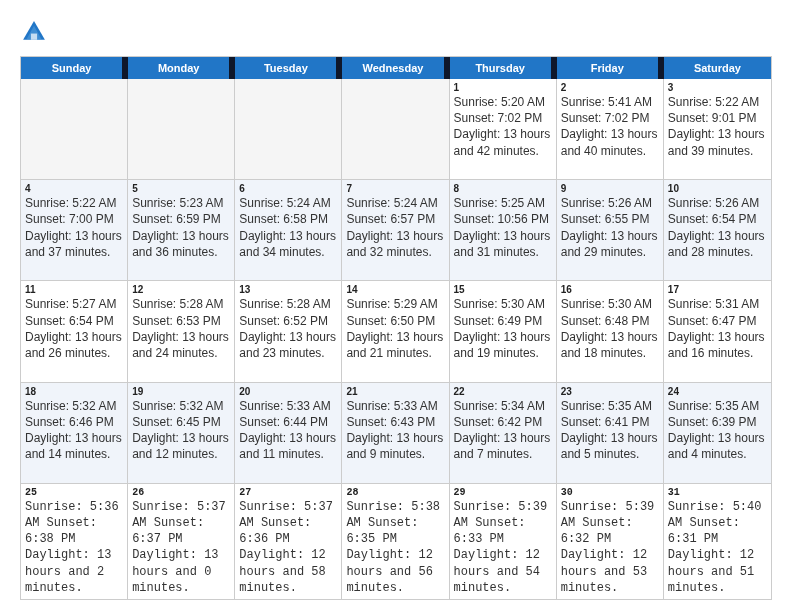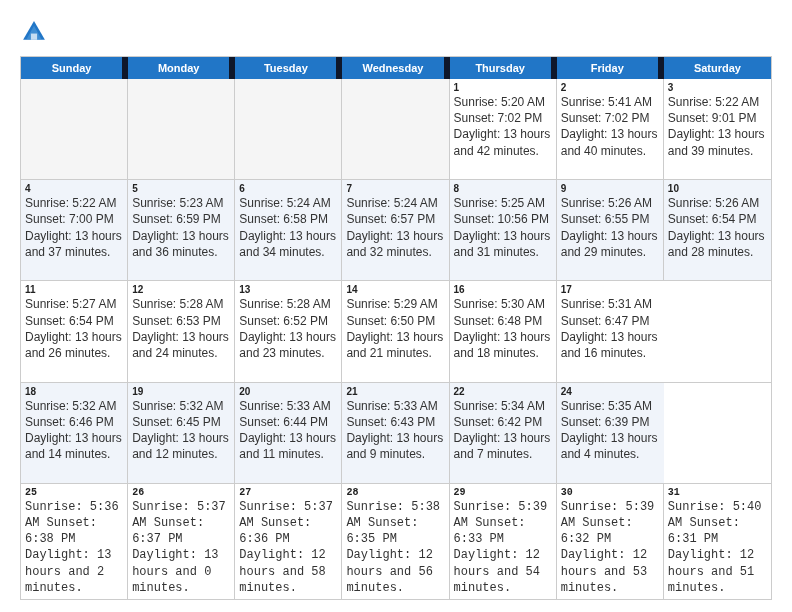--- a/index.html
+++ b/index.html
@@ -243,20 +243,27 @@
 and 23 minutes.</div>
           </div>
           <div class="cal-cell">
             <span class="day-num">14</span>
             <div class="day-info">Sunrise: 5:29 AM
 Sunset: 6:50 PM
 Daylight: 13 hours
 and 21 minutes.</div>
           </div>
           <div class="cal-cell">
+            <span class="day-num">15</span>
+            <div class="day-info">Sunrise: 5:30 AM
+Sunset: 6:49 PM
+Daylight: 13 hours
+and 19 minutes.</div>
+          </div>
+          <div class="cal-cell">
             <span class="day-num">16</span>
             <div class="day-info">Sunrise: 5:30 AM
 Sunset: 6:48 PM
 Daylight: 13 hours
 and 18 minutes.</div>
           </div>
           <div class="cal-cell">
             <span class="day-num">17</span>
             <div class="day-info">Sunrise: 5:31 AM
 Sunset: 6:47 PM
@@ -292,20 +299,27 @@
 Sunset: 6:43 PM
 Daylight: 13 hours
 and 9 minutes.</div>
           </div>
           <div class="cal-cell alt-row">
             <span class="day-num">22</span>
             <div class="day-info">Sunrise: 5:34 AM
 Sunset: 6:42 PM
 Daylight: 13 hours
 and 7 minutes.</div>
+          </div>
+          <div class="cal-cell alt-row">
+            <span class="day-num">23</span>
+            <div class="day-info">Sunrise: 5:35 AM
+Sunset: 6:41 PM
+Daylight: 13 hours
+and 5 minutes.</div>
           </div>
           <div class="cal-cell alt-row">
             <span class="day-num">24</span>
             <div class="day-info">Sunrise: 5:35 AM
 Sunset: 6:39 PM
 Daylight: 13 hours
 and 4 minutes.</div>
           </div>
         </div>
         <div class="cal-row">

